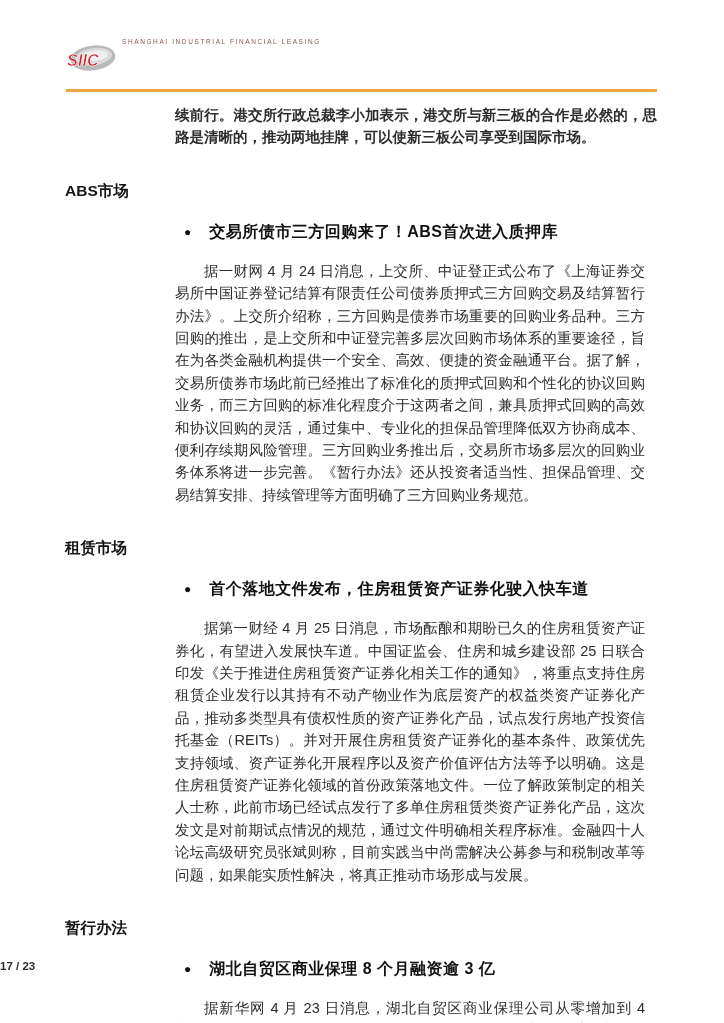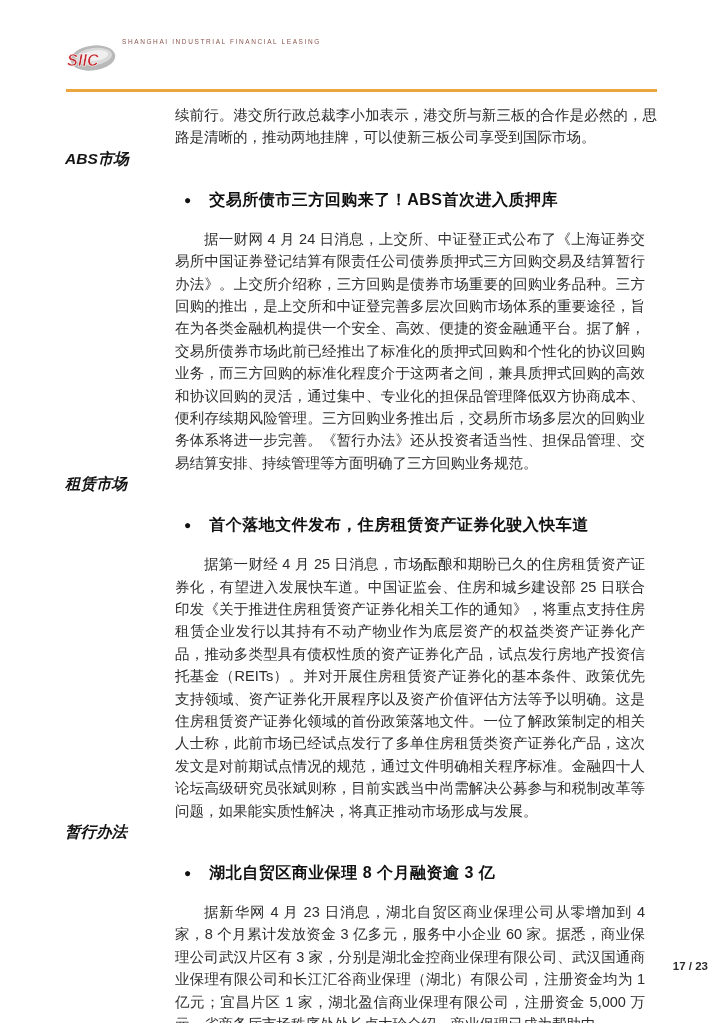--- a/index.html
+++ b/index.html
@@ -28,42 +28,42 @@
     margin-top:2px; padding-left:2px; white-space:nowrap;
   }
   .gold-rule { height:3px; margin-top:9px; }
   
   .content { padding:0 67px 0 65px; }
   .body-text {
     font-size:14.5px; line-height:22.4px;
     text-align:justify; text-justify:inter-ideograph;
     color:#2d2d2d; margin:0;
   }
-  .intro { margin:5px 0 0 110px; }
+  .intro { margin:5px 0 0 110px;font-weight:bold; }
   .section-title {
     font-size:15.5px; font-weight:bold; color:#141414;
-    margin:0 0 0 0; line-height:1.3;font-style:italic;
+    margin:32px 0 0 0; line-height:1.3;
   }
   .headline-row {
     display:flex; align-items:baseline;
     margin:17px 0 0 119px;
   }
   .bullet {
     font-size:12px; line-height:21px; color:#111;
     flex:0 0 auto; margin-right:14px; transform:translateY(-1px);
   }
   .headline {
     font-size:16px; font-weight:bold; color:#111;
     margin:4px; line-height:1.3; letter-spacing:0.5px;
   }
   .item-body { margin:13px 12px 0 110px; text-indent:2em; }
   
   .footer {
     position:absolute; left:0; right:16px; bottom:51px;
-    text-align:right;
+    text-align:left;
     font-size:11.5px; font-weight:bold; color:#2d2d2d;
   }
 </style>
 </head>
 <body>
 
 <div class="page">
 
   <div class="header">
     <div class="logo-row">

